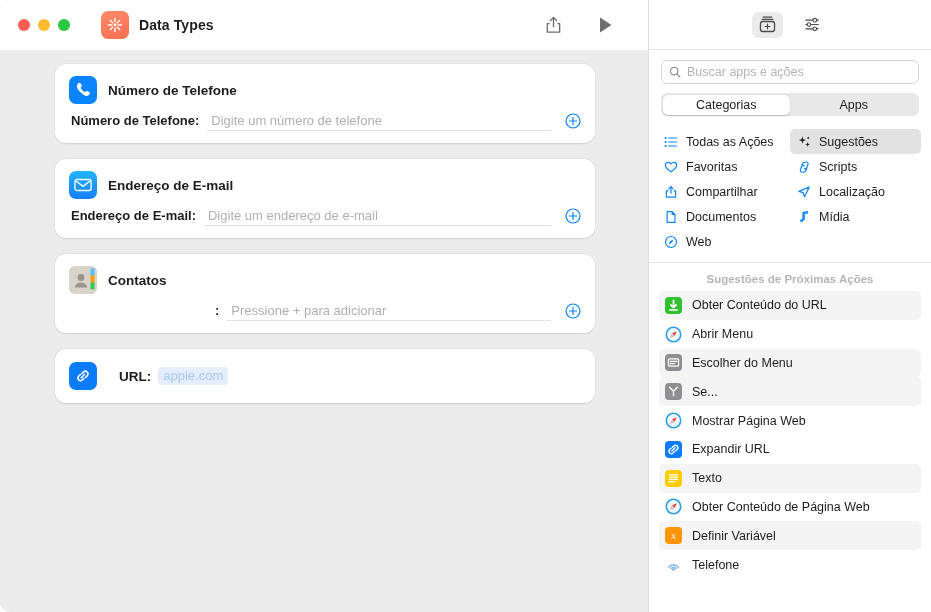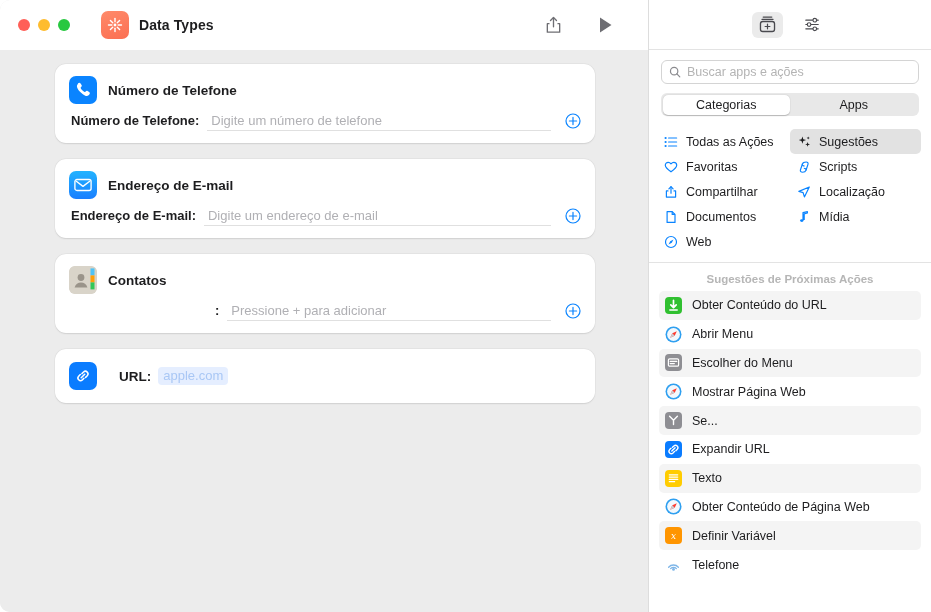--- a/index.html
+++ b/index.html
@@ -607,39 +607,39 @@
         <span class="sug-ico" style="background:#8e8e93;">
           <svg width="17" height="17" viewBox="0 0 17 17">
             <rect x="3.4" y="4.8" width="10.2" height="7.4" rx="1.3" fill="none" stroke="#ffffff" stroke-width="1.2"></rect>
             <line x1="5.2" y1="7.4" x2="11.8" y2="7.4" stroke="#ffffff" stroke-width="1.1" stroke-linecap="round"></line>
             <line x1="5.2" y1="9.6" x2="9.4" y2="9.6" stroke="#ffffff" stroke-width="1.1" stroke-linecap="round"></line>
           </svg>
         </span>
         <span class="sug-label">Escolher do Menu</span>
       </div>
 
+      <div class="sug-row alt">
+        <span class="sug-ico" style="background:#8e8e93;">
+          <svg width="17" height="17" viewBox="0 0 17 17">
+            <path d="M4.6 4.2 L8.5 8.2 L12.4 4.2 M8.5 8.2 L8.5 12.6" stroke="#ffffff" stroke-width="1.4" stroke-linecap="round" stroke-linejoin="round" fill="none"></path>
+          </svg>
+        </span>
+        <span class="sug-label">Se...</span>
+      </div>
+
       <div class="sug-row">
         <span class="sug-ico">
           <svg width="17" height="17" viewBox="0 0 17 17">
             <circle cx="8.5" cy="8.5" r="8" fill="#2e9ff0"></circle>
             <circle cx="8.5" cy="8.5" r="6.4" fill="#f2f8fd"></circle>
             <path d="M11.8 5.2 L7.3 7.3 L5.2 11.8 L9.7 9.7 Z" fill="#ff3b30"></path>
             <path d="M5.2 11.8 L9.7 9.7 L7.3 7.3 Z" fill="#c9ccd1"></path>
           </svg>
         </span>
         <span class="sug-label">Mostrar Página Web</span>
-      </div>
-
-      <div class="sug-row alt">
-        <span class="sug-ico" style="background:#8e8e93;">
-          <svg width="17" height="17" viewBox="0 0 17 17">
-            <path d="M4.6 4.2 L8.5 8.2 L12.4 4.2 M8.5 8.2 L8.5 12.6" stroke="#ffffff" stroke-width="1.4" stroke-linecap="round" stroke-linejoin="round" fill="none"></path>
-          </svg>
-        </span>
-        <span class="sug-label">Se...</span>
       </div>
 
       <div class="sug-row">
         <span class="sug-ico" style="background:#0a7cff;">
           <svg width="17" height="17" viewBox="0 0 18 18">
             <g stroke="#ffffff" stroke-width="1.45" stroke-linecap="round" fill="none">
               <path d="M7.2 10.7 L10.7 7.2"></path>
               <path d="M6.4 7.6 L4.9 9.1a2.55 2.55 0 0 0 3.6 3.6l1.5 -1.5"></path>
               <path d="M11.5 10.3 L13.0 8.8a2.55 2.55 0 0 0 -3.6 -3.6L7.9 6.7"></path>
             </g>

